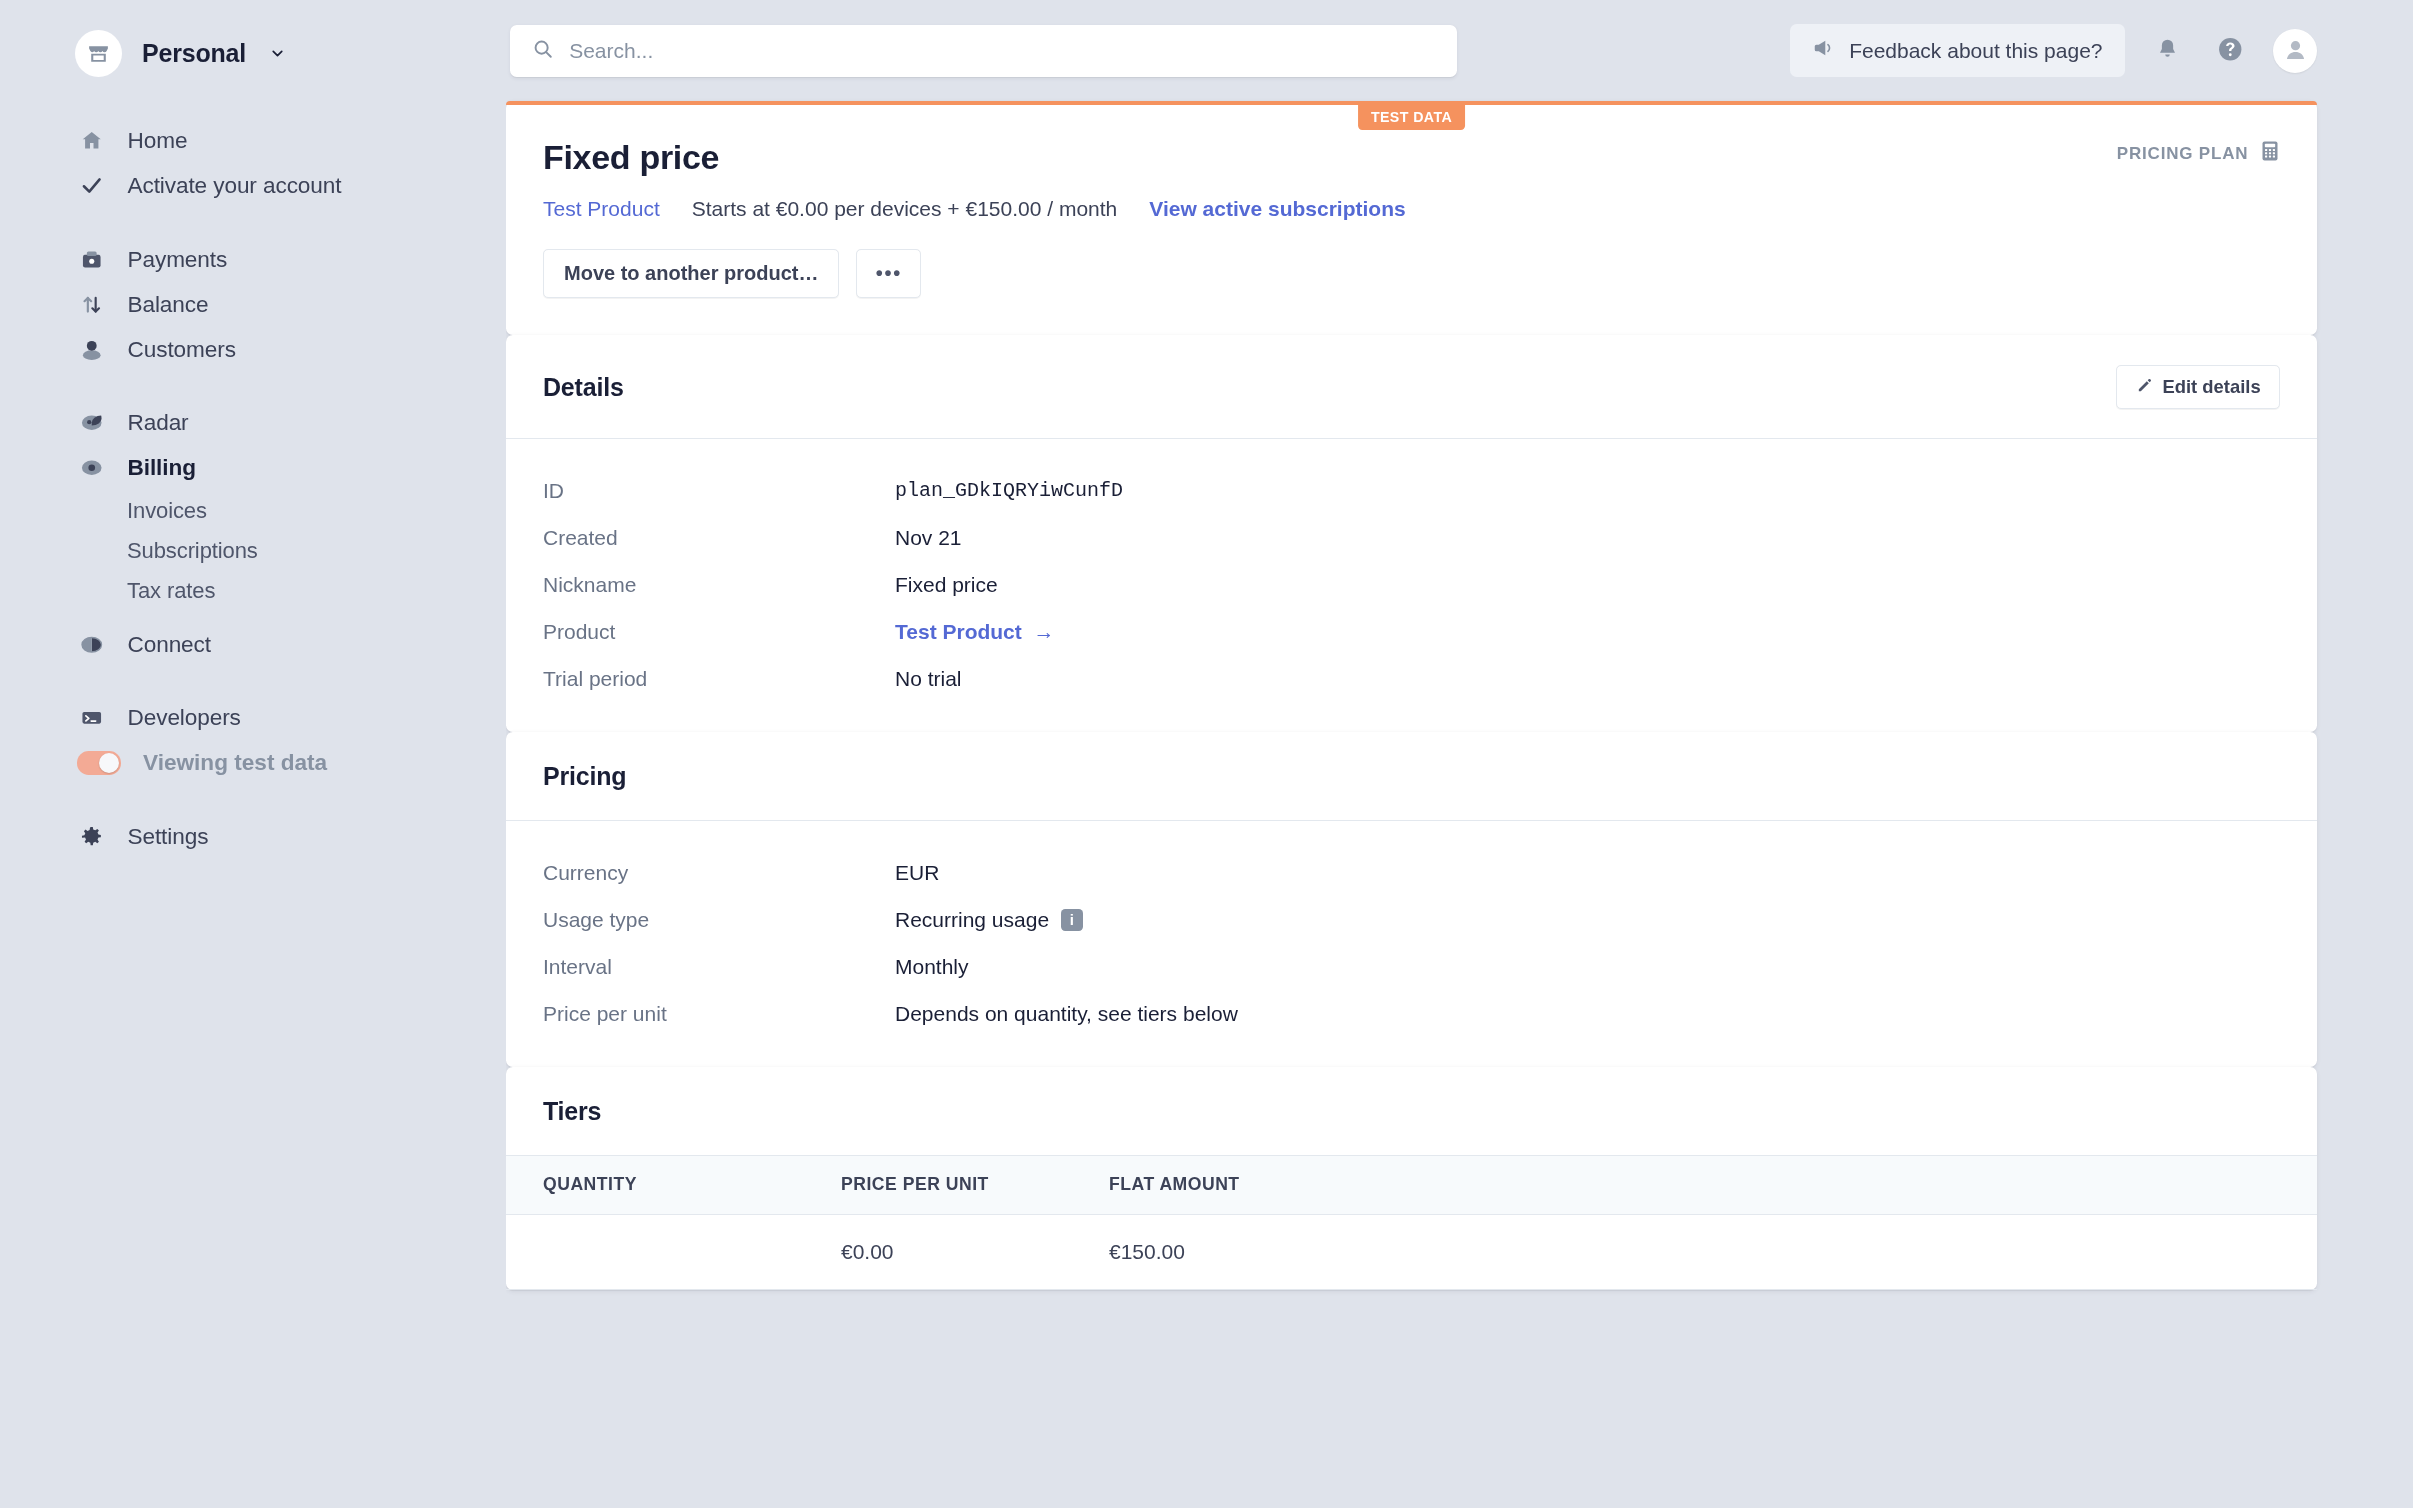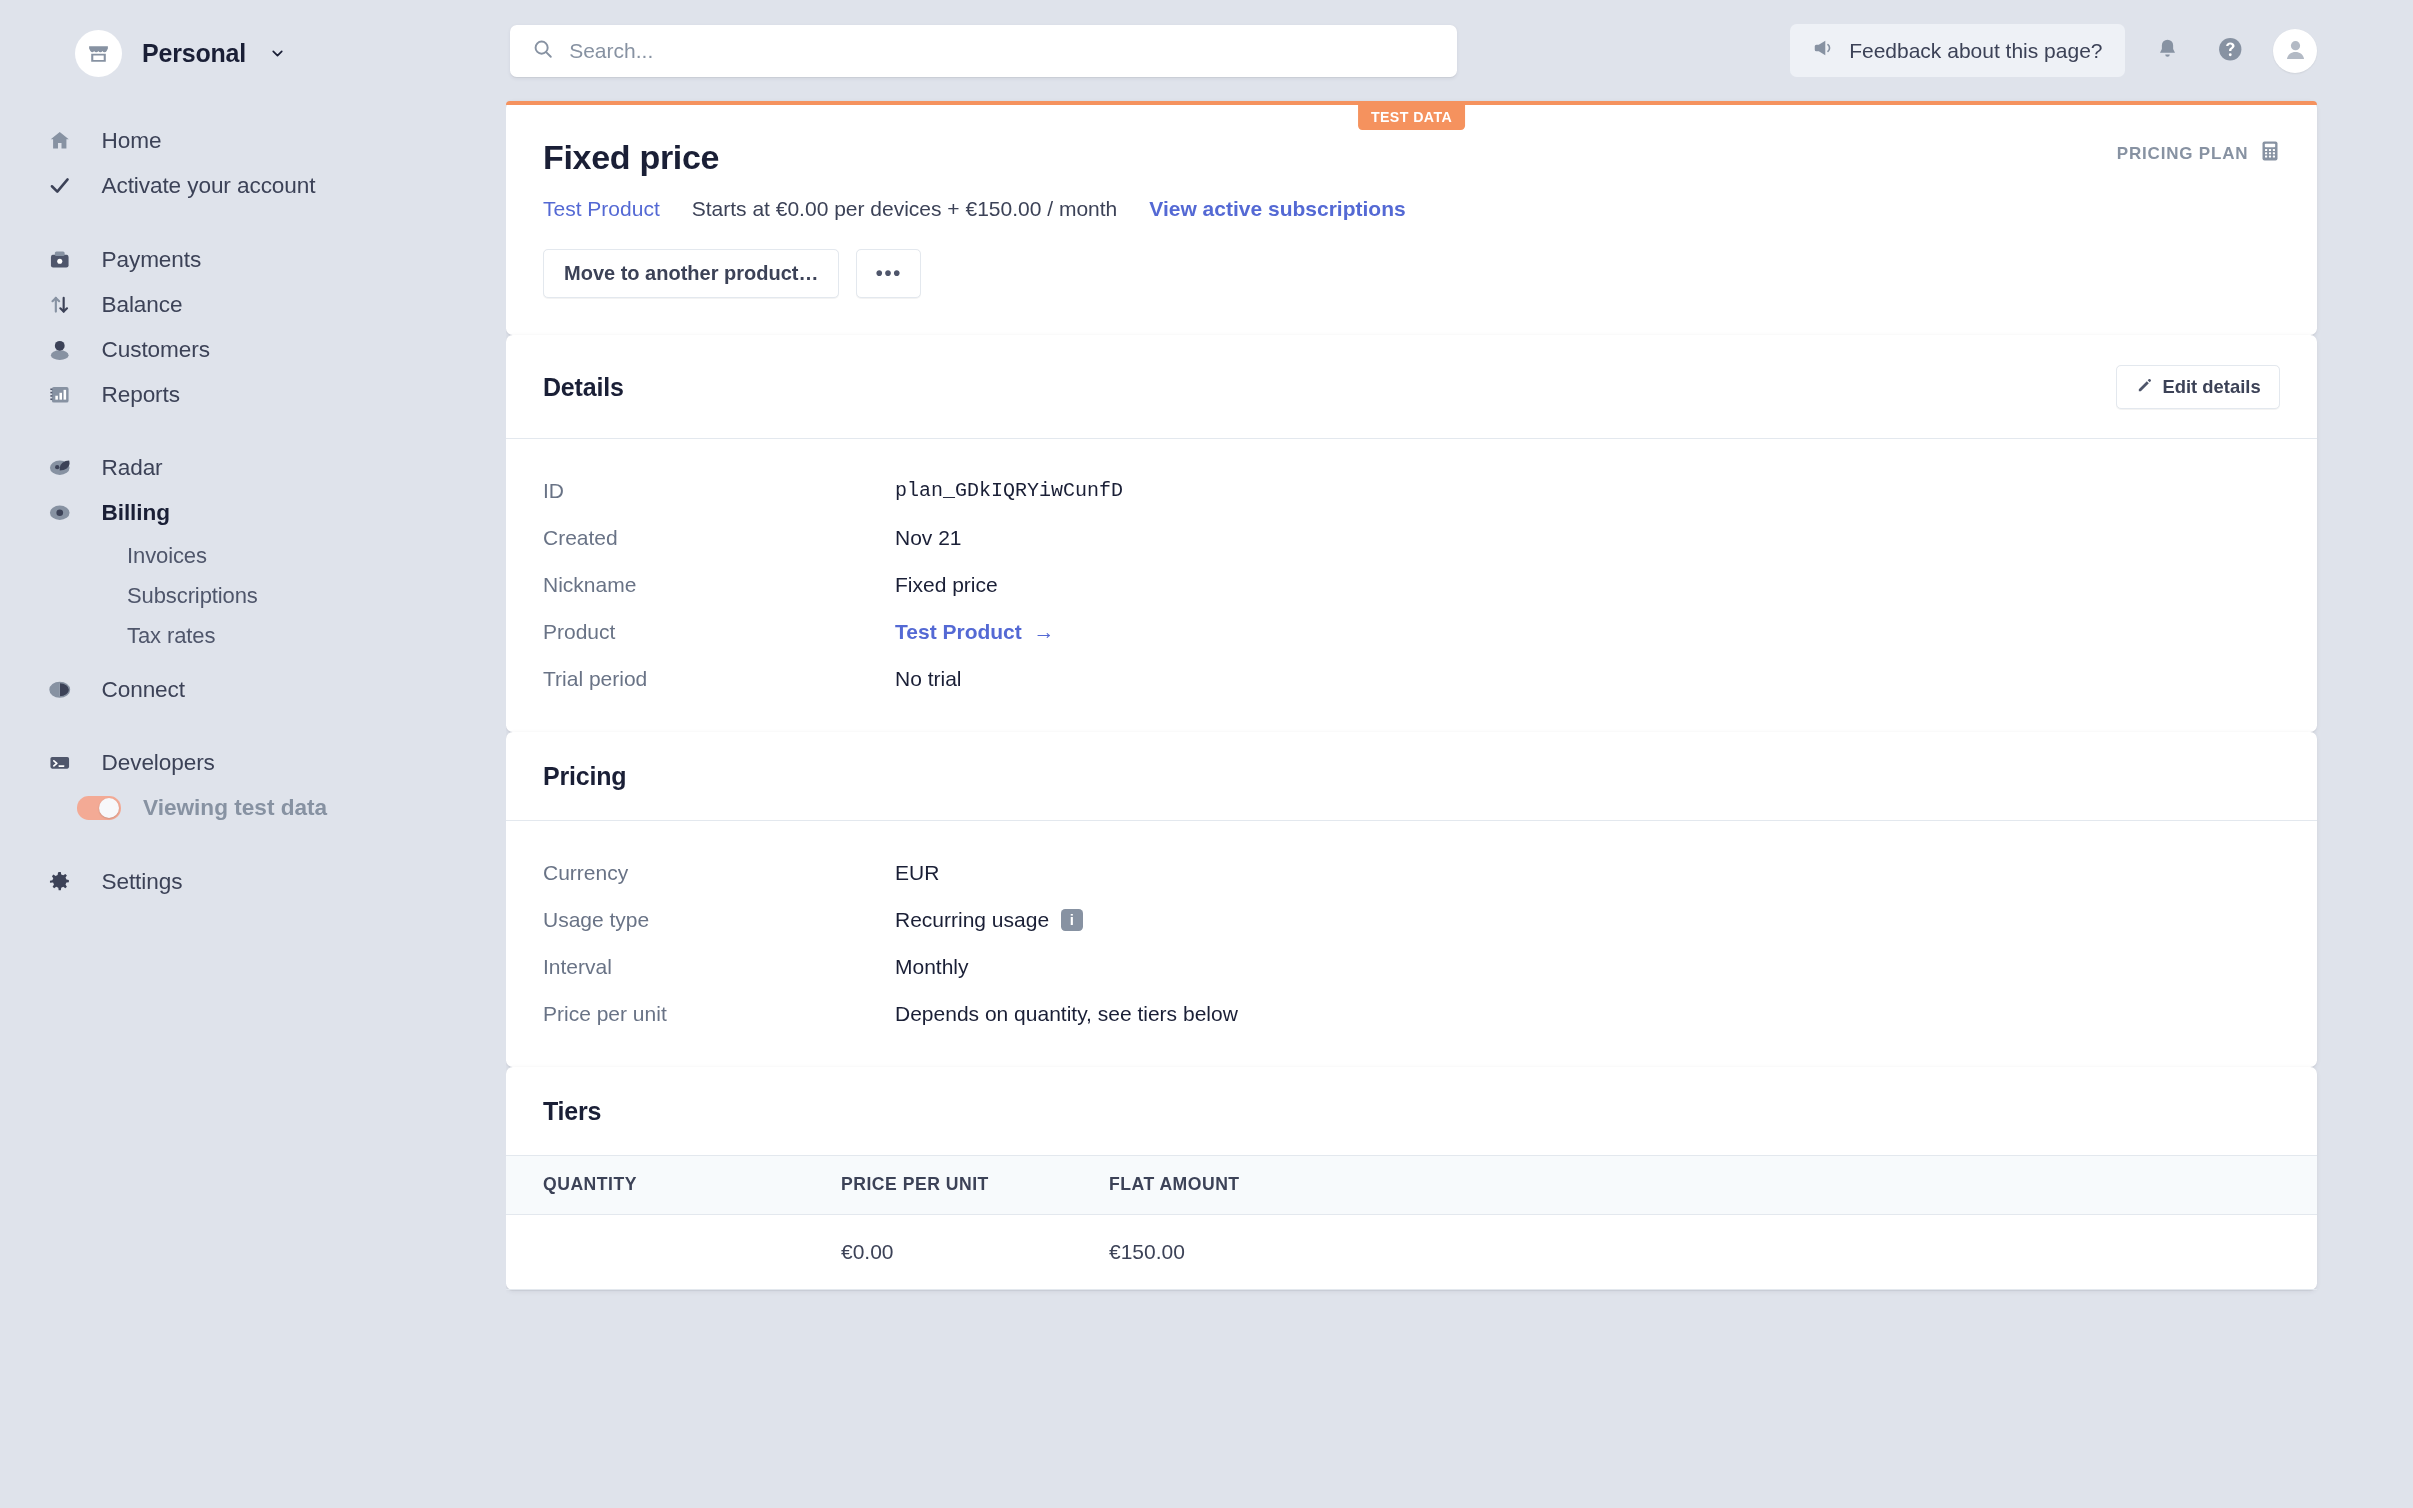--- a/index.html
+++ b/index.html
@@ -49,23 +49,23 @@
     letter-spacing: -0.2px;
   }
   .brand-caret { display: flex; align-items: center; margin-left: 3.4px; }
 
   .nav { margin-top: 35px; }
   .nav-group { margin-bottom: 28.5px; }
 
   .nav-item {
     display: flex;
     align-items: center;
-    gap: 28px;
+    gap: 22px;
     height: 45px;
-    padding-left: 45px;
+    padding-left: 77px;
     cursor: pointer;
   }
   .nav-icon {
     width: 28.5px; height: 28.5px;
     flex: 0 0 28.5px;
     display: flex; align-items: center; justify-content: center;
   }
   .nav-label {
     font-size: 22.6px;
     color: #3c4257;
@@ -407,35 +407,20 @@
           <span class="nav-label">Balance</span>
         </div>
         <div class="nav-item">
           <span class="nav-icon">
             <svg width="23.5" height="23.5" viewBox="0 0 24 24">
                 <ellipse cx="12" cy="17.5" rx="9" ry="5" fill="#8792a2"></ellipse>
                 <circle cx="12" cy="8" r="5" fill="#3c4257"></circle>
               </svg>
           </span>
           <span class="nav-label">Customers</span>
-        </div>
-        <div class="nav-item">
-          <span class="nav-icon">
-            <svg width="23.5" height="23.5" viewBox="0 0 24 24">
-                <rect x="4" y="4" width="17" height="16" rx="2" fill="#8792a2"></rect>
-                <rect x="7.5" y="13" width="2.6" height="4" fill="#ffffff"></rect>
-                <rect x="11.7" y="10" width="2.6" height="7" fill="#ffffff"></rect>
-                <rect x="15.9" y="7" width="2.6" height="10" fill="#ffffff"></rect>
-                <rect x="2.4" y="5.6" width="2" height="1.6" fill="#4f566b"></rect>
-                <rect x="2.4" y="9" width="2" height="1.6" fill="#4f566b"></rect>
-                <rect x="2.4" y="12.4" width="2" height="1.6" fill="#4f566b"></rect>
-                <rect x="2.4" y="15.8" width="2" height="1.6" fill="#4f566b"></rect>
-              </svg>
-          </span>
-          <span class="nav-label">Reports</span>
         </div>
       </div>
 
       <div class="nav-group">
         <div class="nav-item">
           <span class="nav-icon">
             <svg width="23.5" height="23.5" viewBox="0 0 24 24">
                 <ellipse cx="12" cy="12" rx="10" ry="7.4" fill="#8792a2"></ellipse>
                 <path d="M12 12a10 7.4 0 0 1 9.6-7.3c.3.9.4 1.8.4 2.8 0 4.1-4.5 7.4-10 7.4z" fill="#3c4257"></path>
                 <circle cx="9.4" cy="11.4" r="2.2" fill="#3c4257"></circle>

